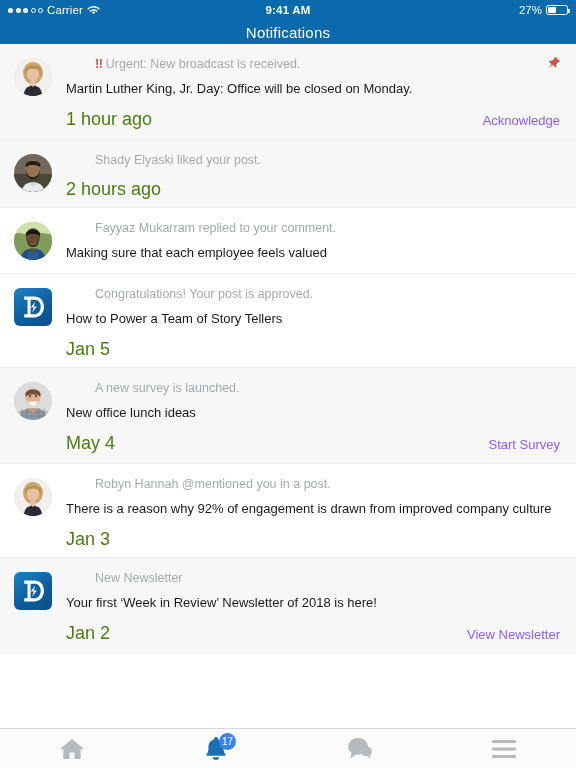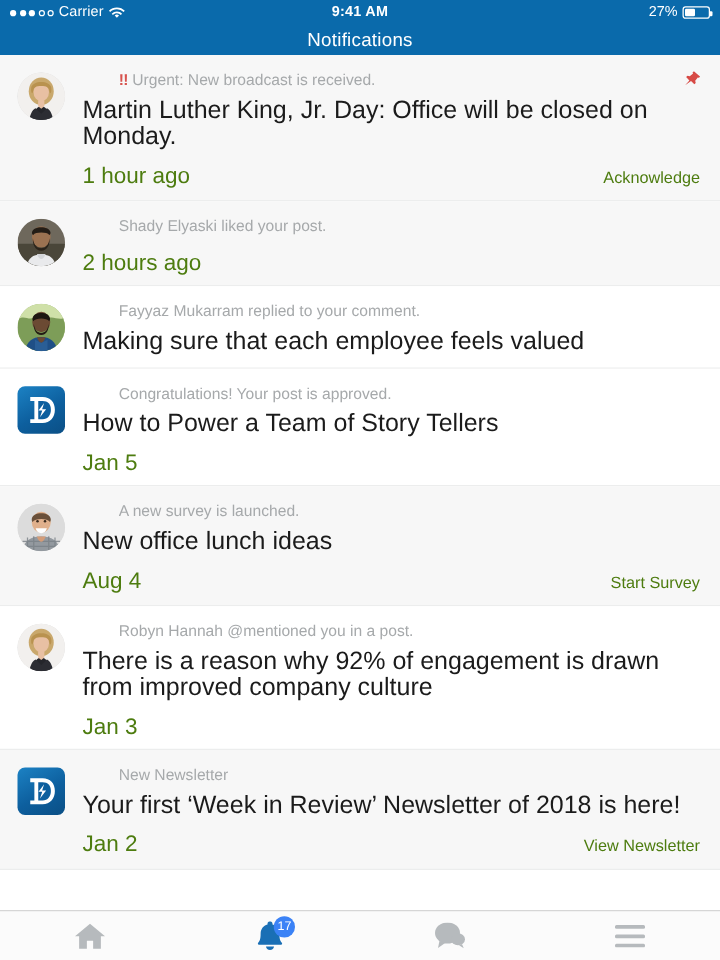--- a/index.html
+++ b/index.html
@@ -67,30 +67,30 @@
 
   .body { flex: 1 1 auto; min-width: 0; padding-right: 2px; }
 
   .meta {
     font-size: 12.5px; color: #a6a9ab; line-height: 17px;
     white-space: nowrap; overflow: hidden; text-overflow: ellipsis; margin-left: 29px;
   }
   .meta .bang { color: #d7534e; font-weight: bold; letter-spacing: -.5px; }
 
   .title {
-    font-size: 20px; color: #1b1b1b; line-height: 21px;
+    font-size: 13px; color: #1b1b1b; line-height: 21px;
     margin-top: 5px; word-wrap: break-word;
   }
 
   .footer {
     display: flex; align-items: baseline; justify-content: space-between;
     margin-top: 12px;
   }
   .time { font-size: 18px; color: #4d7c0f; line-height: 16px; }
-  .action { font-size: 13px; color: #4d7c0f; line-height: 16px; white-space: nowrap; }
+  .action { font-size: 13px; color: #8b5cf6; line-height: 16px; white-space: nowrap; }
   .action.hidden { visibility: hidden; }
 
   .pin { position: absolute; top: 12px; right: 16px; width: 14px; height: 14px; }
   .pin svg { display: block; width: 100%; height: 100%; }
 
   
   .tabbar {
     flex: 0 0 40px; height: 40px;
     background: #fbfbfb; border-top: 1px solid #d6d6d6;
     display: flex; align-items: stretch;
@@ -249,21 +249,21 @@
               <path d="M14.5 19.6h9c-.8 2.6-2.4 3.9-4.5 3.9s-3.7-1.3-4.5-3.9Z" fill="#ffffff"></path>
               <circle cx="16" cy="14" r="1" fill="#3a2a1d"></circle>
               <circle cx="22" cy="14" r="1" fill="#3a2a1d"></circle>
             </svg>
           </div>
         </div>
         <div class="body">
           <div class="meta"><span>A new survey is launched.</span></div>
           <div class="title">New office lunch ideas</div>
           <div class="footer">
-            <div class="time">Aug 4</div>
+            <div class="time">May 4</div>
             <div class="action">Start Survey</div>
           </div>
         </div>
       </div>
       <div class="row plain">
         <div class="av-wrap">
           <div class="avatar">
             <svg viewBox="0 0 38 38">
               <rect width="38" height="38" fill="#f2f0ee"></rect>
               <ellipse cx="19" cy="15" rx="10" ry="11" fill="#c9a86c"></ellipse>

